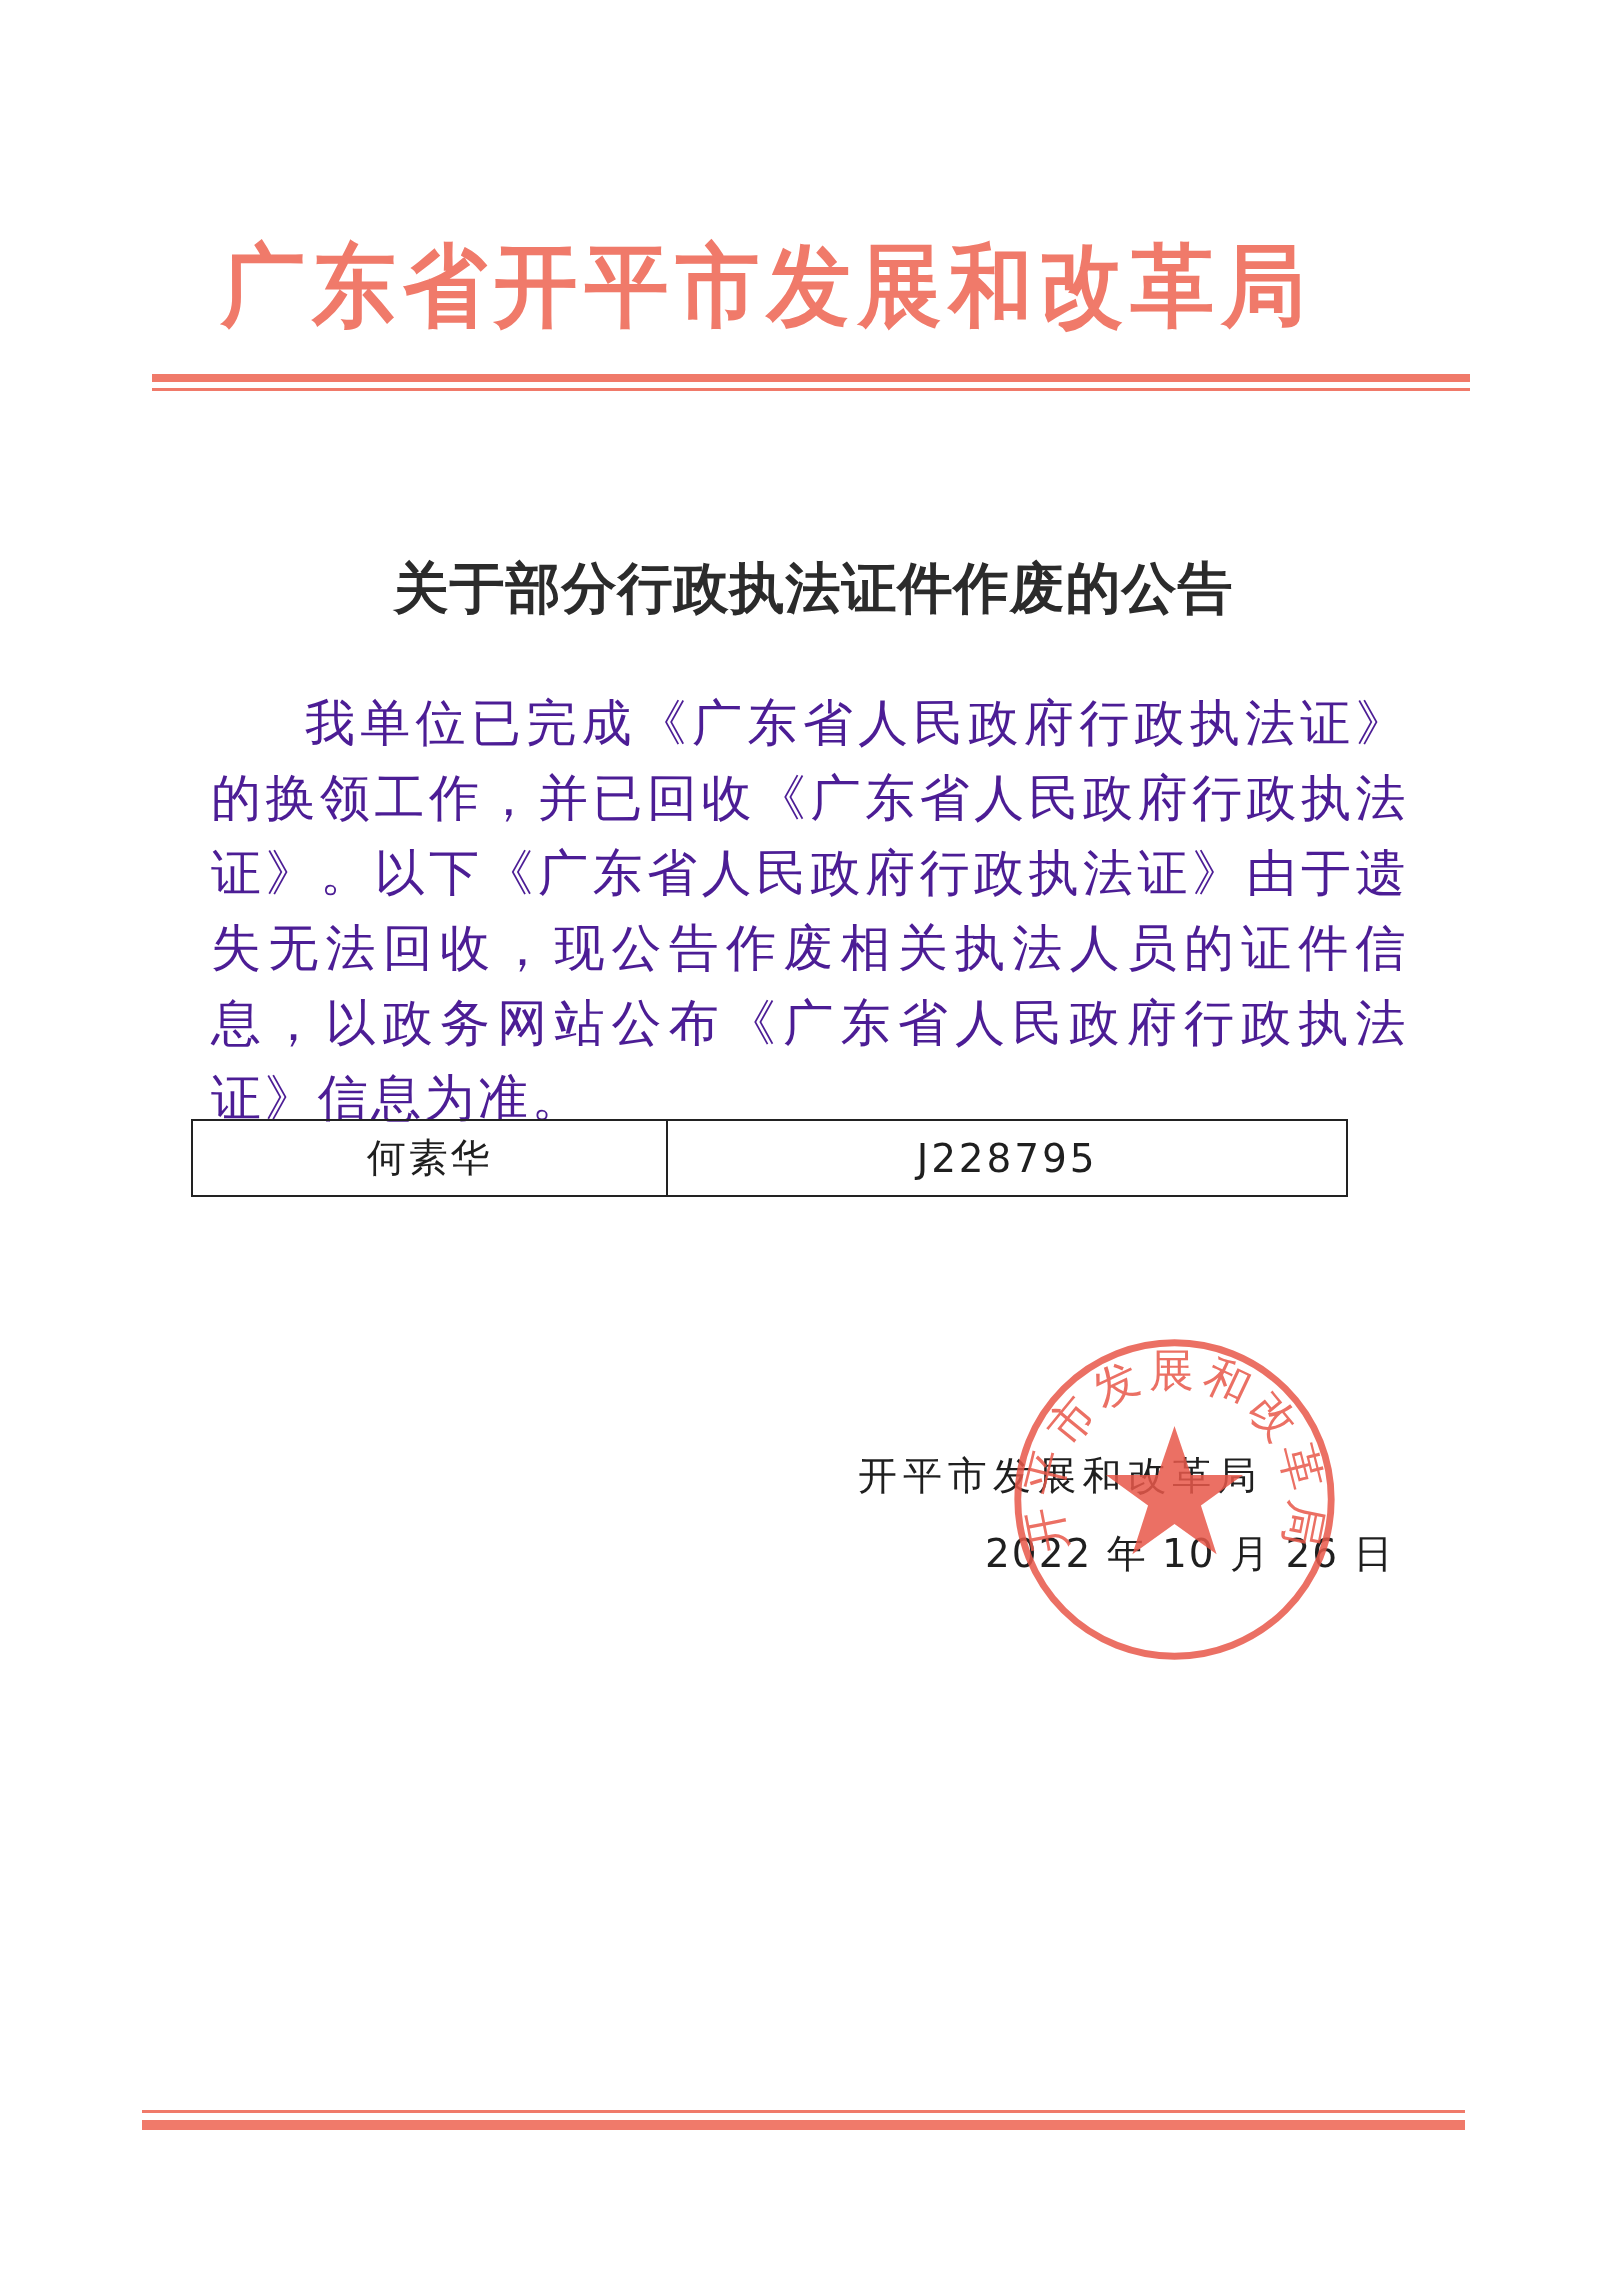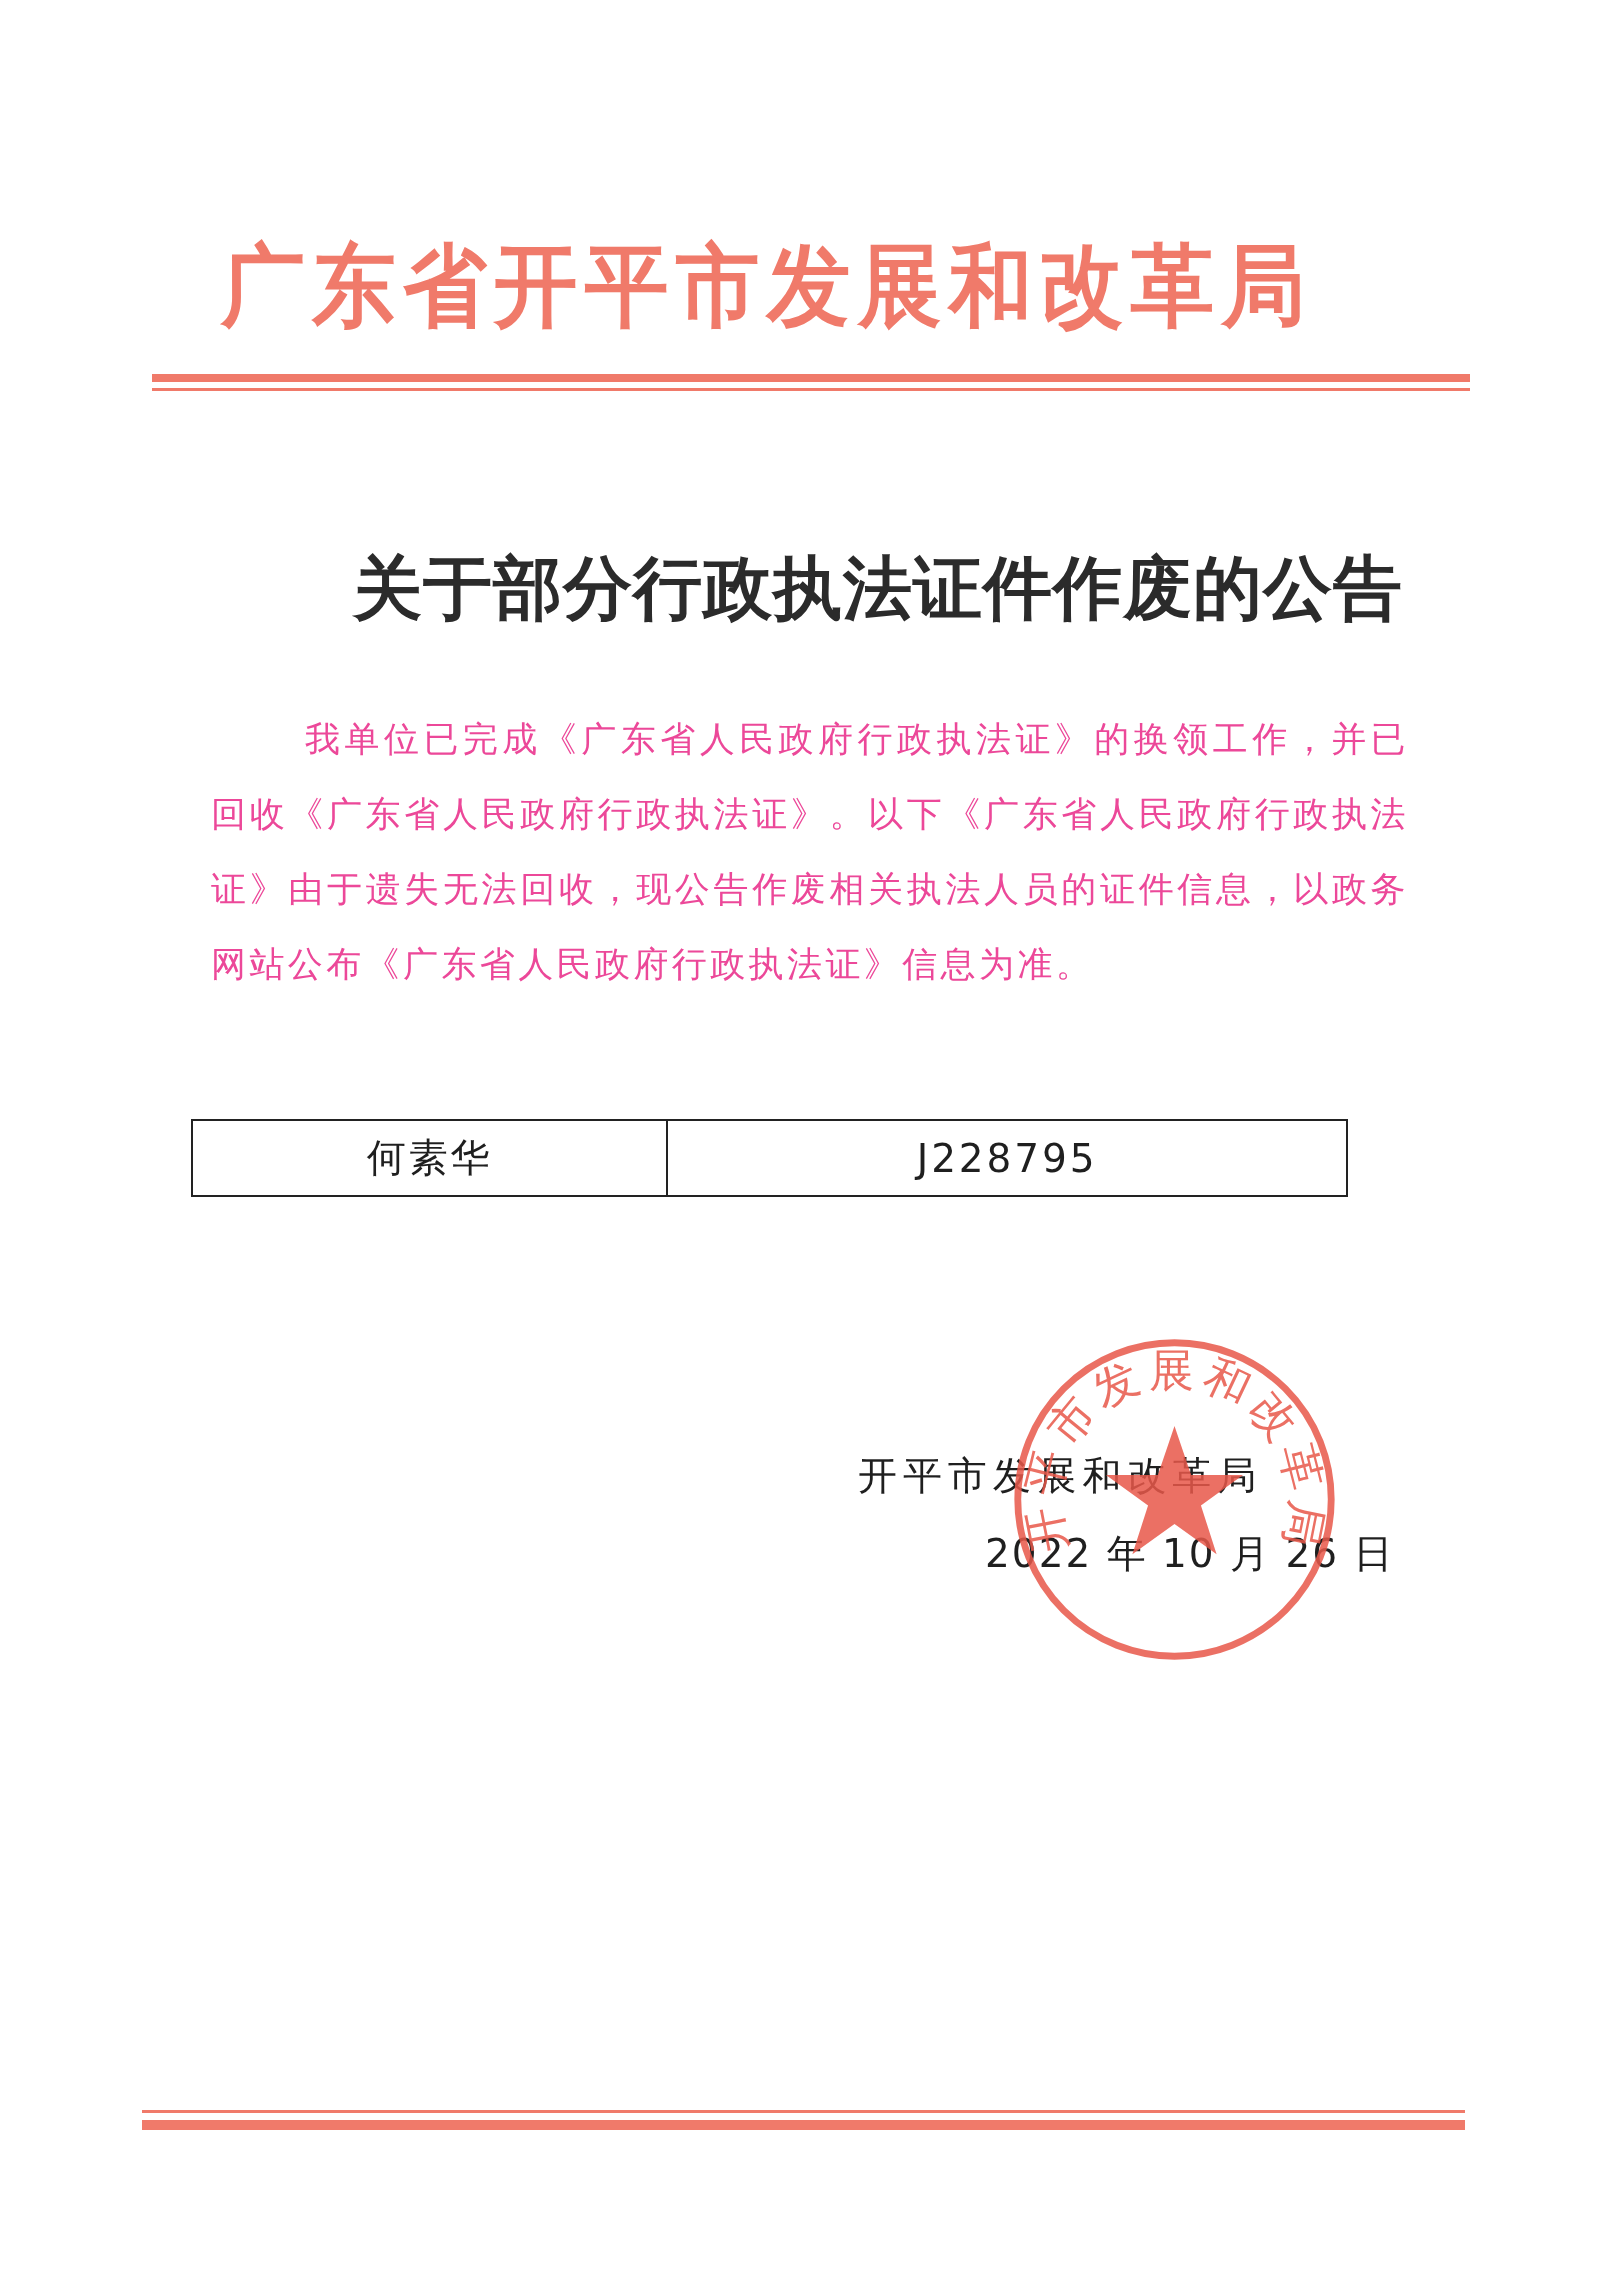--- a/index.html
+++ b/index.html
@@ -11,27 +11,27 @@
   .header-title {
     left: 221px; top: 231px; width: 1176px; height: 108px;
     font-family: "DejaVu Serif", "Liberation Serif", serif;
     font-size: 90px; line-height: 108px; color: #f07a6a; letter-spacing: 7.8px;
     white-space: nowrap; transform: scaleX(0.93); transform-origin: left center;
     font-weight: bold;
   }
   .rule { background: #f07a6a; }
   .doc-title {
     left: 353px; top: 549px; width: 921px; text-align: center;
-    font-size: 69px; line-height: 78px; font-weight: bold; color: #2b2b2b; white-space: nowrap;
+    font-size: 55px; line-height: 78px; font-weight: bold; color: #2b2b2b; white-space: nowrap;
     letter-spacing: 1px;
   }
   .body-text {
-    left: 211px; top: 702px; width: 1198px;
+    left: 211px; top: 686px; width: 1198px;
     font-family: "DejaVu Sans", "Liberation Sans", sans-serif;
-    font-size: 35px; line-height: 75px; color: #ec4899;
+    font-size: 50px; line-height: 75px; color: #4c1d95;
     text-indent: 94px; text-align: justify; letter-spacing: 3.4px;
   }
   table.cert-table {
     position: absolute; left: 191px; top: 1119px; width: 1157px; border-collapse: collapse;
     font-family: "DejaVu Sans", "Liberation Sans", sans-serif; font-size: 39px; color: #1f1f1f;
   }
   table.cert-table td, table.cert-table th {
     border: 2px solid #222; height: 74px; text-align: center; font-weight: normal; padding: 0;
     letter-spacing: 2.9px;
   }

